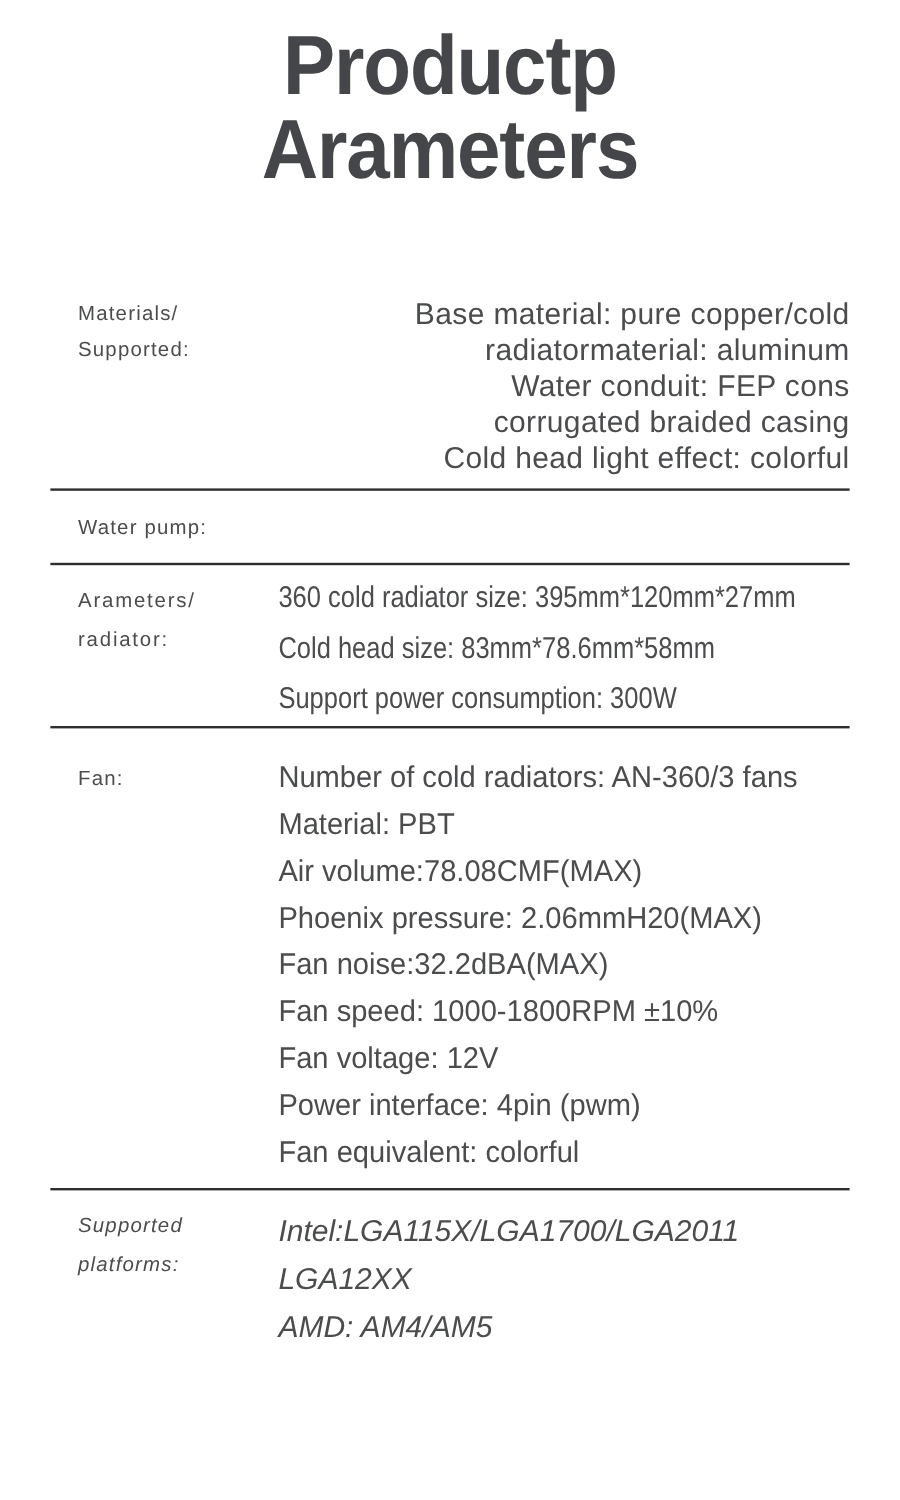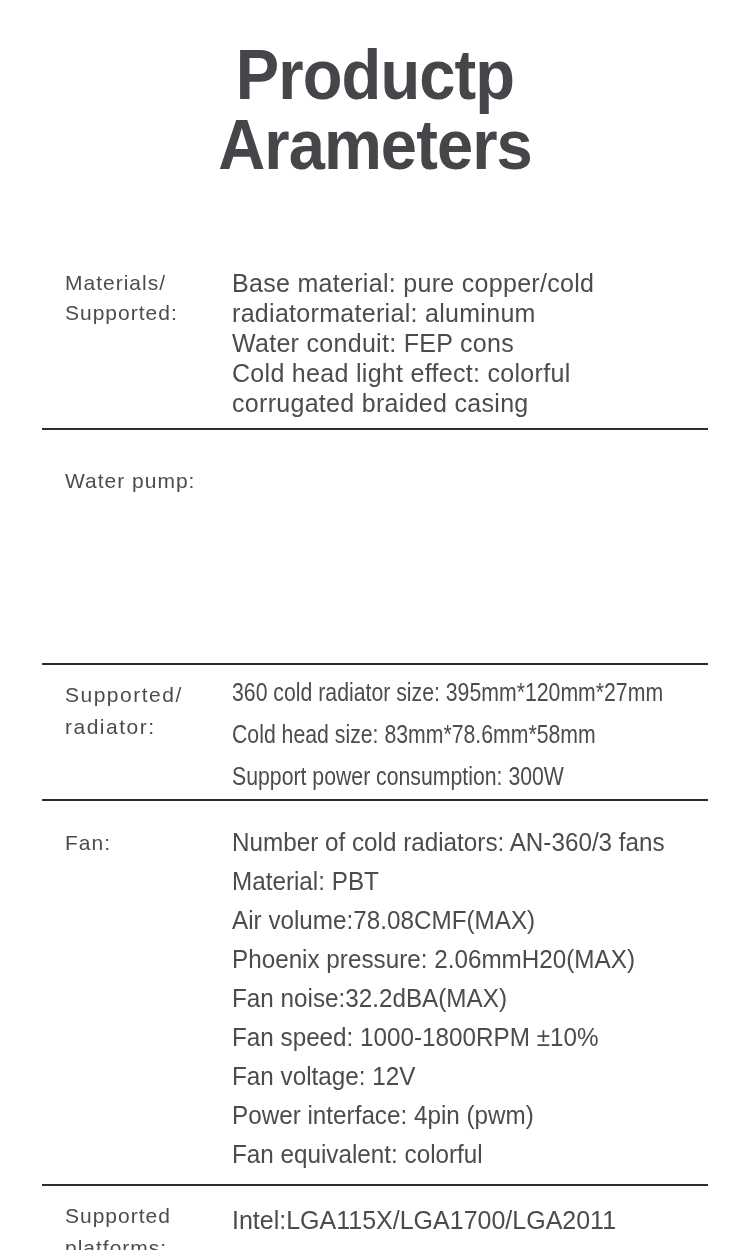--- a/index.html
+++ b/index.html
@@ -12,21 +12,21 @@
   html, body {
     width: 750px;
     background: var(--bg);
     font-family: "Liberation Sans", sans-serif;
     color: var(--text);
   }
   body { height: 1250px; overflow: hidden; }
 
   
   .title {
-    padding-top: 40px;
+    padding-top: 19px;
     text-align: center;
     font-weight: bold;
     font-size: 70px;
     line-height: 70px;
     color: var(--title);
     letter-spacing: -1px;
   }
   .title .tline {
     transform: scaleX(0.93);
     transform-origin: center;
@@ -34,55 +34,55 @@
 
   
   .specs {
     margin: 88px 42px 0 42px; 
   }
   .row { display: flex; }
   .label-cell {
     width: 190px;
     flex: 0 0 190px;
     padding-left: 23px;
-    font-size: 21px;
+    font-size: 17px;
     letter-spacing: 1px;
   }
   .value-cell {
     flex: 1 1 auto;
     font-size: 25px;
     white-space: nowrap;
     overflow: visible;
   }
   .line { white-space: nowrap; }
   .divider { height: 2px; background: var(--divider); }
 
   
   .s1 { padding-bottom: 10px; }
   .s1 .line { line-height: 30px; }
-  .s1 .value-cell { letter-spacing: 0.3px; }
+  .s1 .value-cell { letter-spacing: 0.3px; text-align: right; }
 
   
-  .s2 { padding-top: 32px; padding-bottom: 11px; flex-direction: column; }
+  .s2 { padding-top: 12px; padding-bottom: 11px; }
   .s2 .line { line-height: 37px; }
   .s2 .value-cell .line { transform: scaleX(0.96); transform-origin: left center; }
 
   
   .s3 { padding-top: 6px; padding-bottom: 2px; }
   .s3 .label-cell { padding-top: 8px; }
   .s3 .label-cell .line { line-height: 32px; letter-spacing: 1.5px; }
   .s3 .value-cell .line { line-height: 42px; transform: scaleX(0.85); transform-origin: left center; }
 
   
   .s4 { padding-top: 22px; padding-bottom: 10px; justify-content: center; }
   .s4 .line { line-height: 39px; }
   .s4 .value-cell .line { transform: scaleX(0.97); transform-origin: left center; }
 
   
-  .s5 { padding-top: 14px; }
+  .s5 { padding-top: 14px; font-style: italic; }
   .s5 .label-cell .line { line-height: 32px; }
   .s5 .value-cell .line { line-height: 40px; }
 </style>
 </head>
 <body>
 
 <div class="title">
   <div class="tline">Productp</div>
   <div class="tline">Arameters</div>
 </div>
@@ -91,36 +91,36 @@
 
   <div class="row s1">
     <div class="label-cell">
         <div class="line">Materials/</div>
         <div class="line">Supported:</div>
       </div>
     <div class="value-cell">
         <div class="line">Base material: pure copper/cold</div>
         <div class="line">radiatormaterial: aluminum</div>
         <div class="line">Water conduit: FEP cons</div>
+        <div class="line">corrugated braided casing</div>
         <div class="line">Cold head light effect: colorful</div>
-        <div class="line">corrugated braided casing</div>
       </div>
   </div>
   <div class="divider"></div>
 
   <div class="row s2">
     <div class="label-cell">
         <div class="line">Water pump:</div>
       </div>
   </div>
   <div class="divider"></div>
 
   <div class="row s3">
     <div class="label-cell">
-        <div class="line">Supported/</div>
+        <div class="line">Arameters/</div>
         <div class="line">radiator:</div>
       </div>
     <div class="value-cell">
         <div class="line">360 cold radiator size: 395mm*120mm*27mm</div>
         <div class="line">Cold head size: 83mm*78.6mm*58mm</div>
         <div class="line">Support power consumption: 300W</div>
       </div>
   </div>
   <div class="divider"></div>
 

